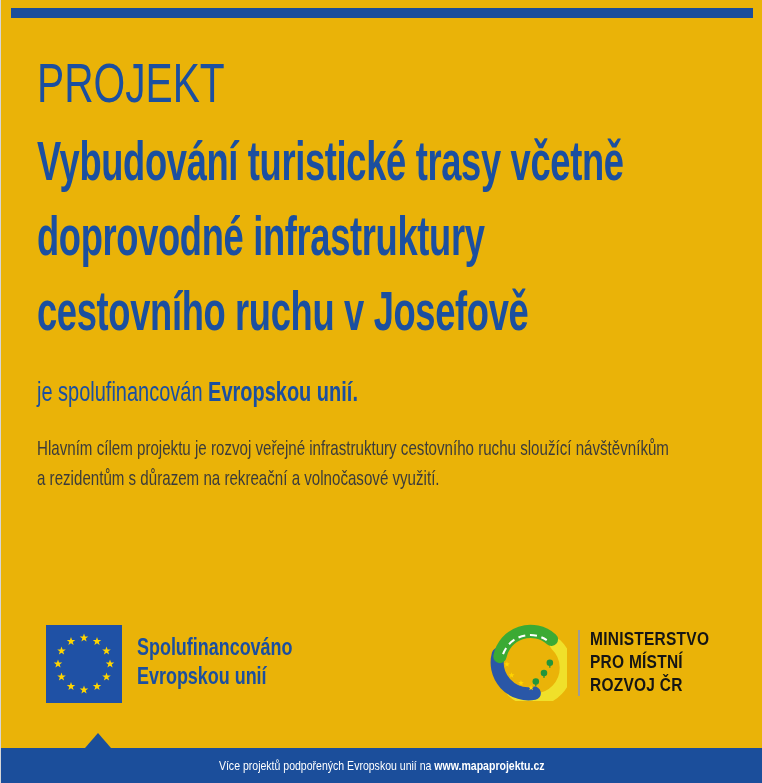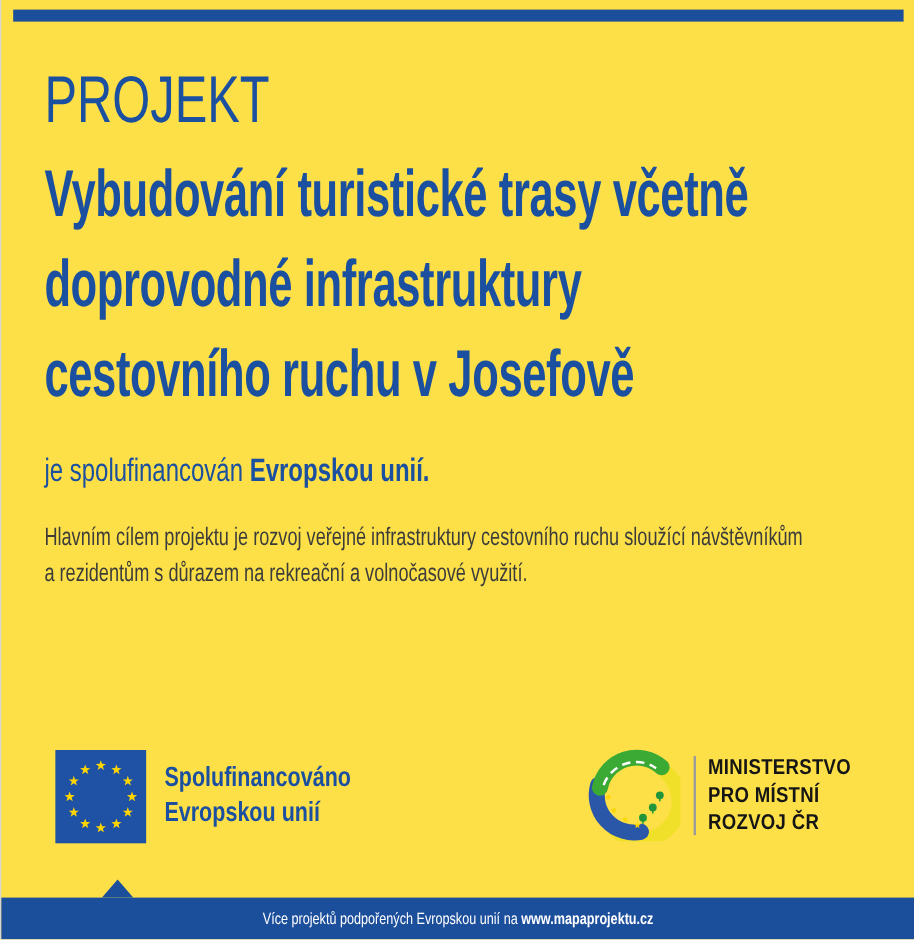--- a/index.html
+++ b/index.html
@@ -1,19 +1,19 @@
 <!DOCTYPE html>
 <html><head>
 <meta charset="utf-8">
 <style>
   * { margin:0; padding:0; box-sizing:border-box; }
   html,body { background:#fff; }
   body { font-family:"Liberation Sans", sans-serif; }
   .poster {
-    position:relative; width:762px; height:783px; background:#fde047;
+    position:relative; width:762px; height:783px; background:#eab308;
     overflow:hidden; border-left:1px solid #d7d7d7;
   }
   .top-bar { position:absolute; left:10px; top:8px; width:742px; height:10px; background:#1b4e9b; }
   .kicker {
     position:absolute; left:36px; top:56px; font-size:55px; line-height:1;
     color:#1b4fa0; font-weight:400; transform:scaleX(.74); transform-origin:0 0; white-space:nowrap;
   }
   .title {
     position:absolute; left:36px; top:124px; font-size:55px; line-height:75px;
     color:#1b4fa0; font-weight:700; transform:scaleX(.66); transform-origin:0 0; white-space:nowrap;

